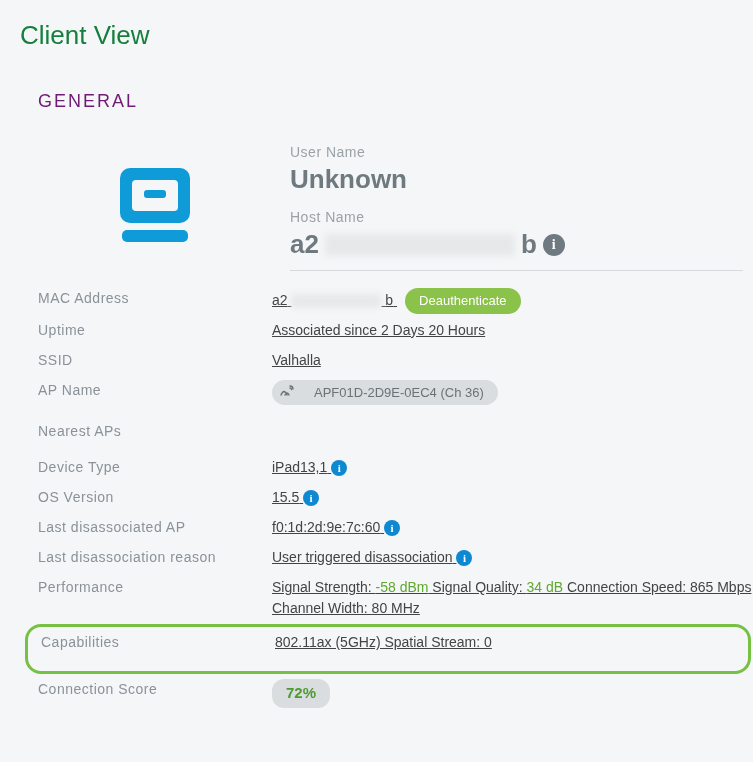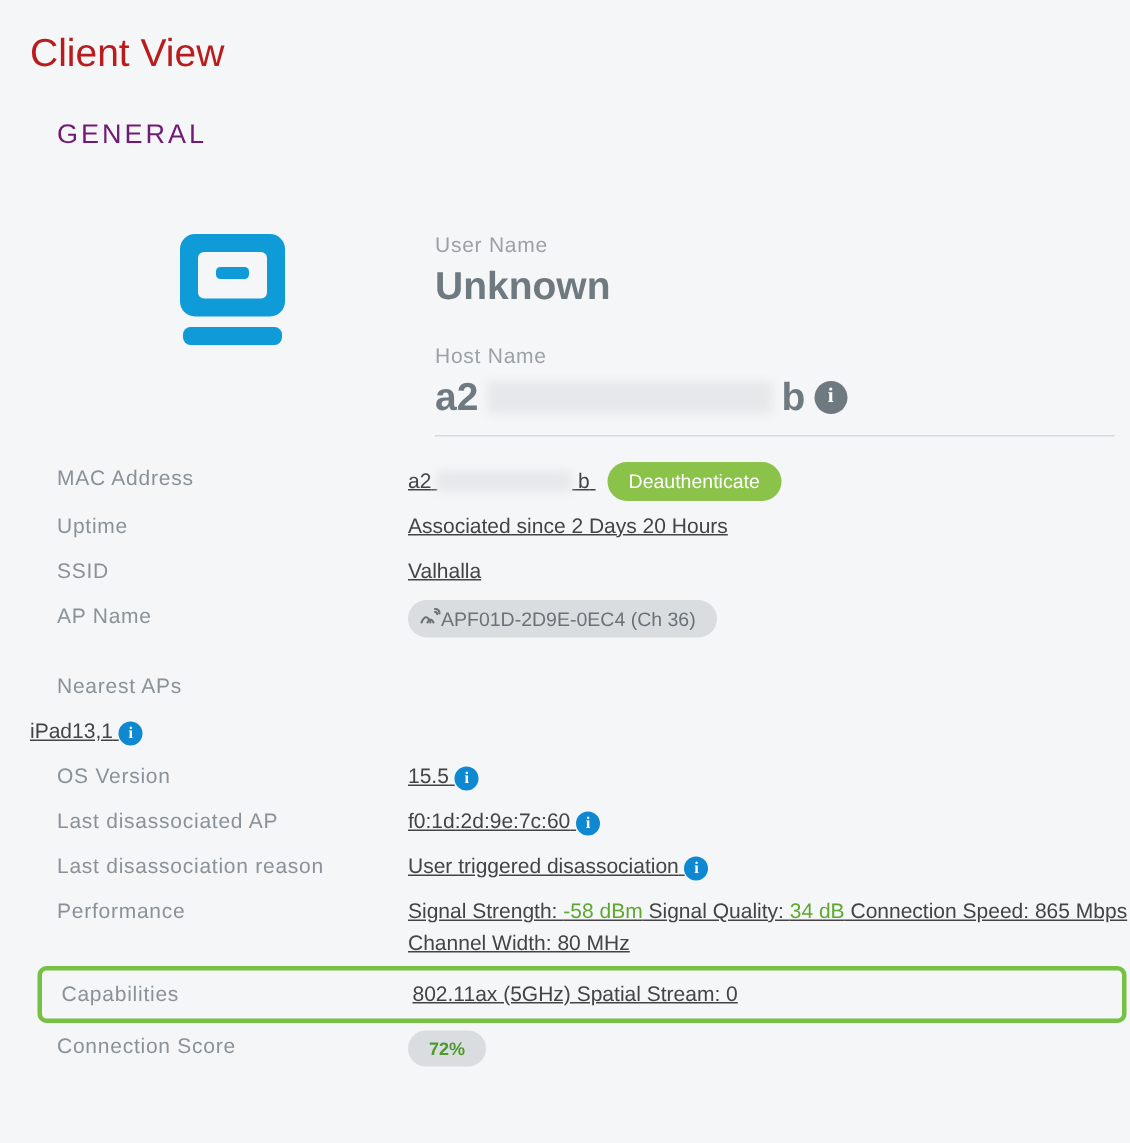--- a/index.html
+++ b/index.html
@@ -6,22 +6,22 @@
     body {
       font-family: "Helvetica Neue", Arial, sans-serif;
       background: #f5f6f7;
       color: #333;
       width: 753px;
       padding: 20px 0 30px 20px;
     }
     .page-title {
       font-size: 26px;
       font-weight: 400;
-      color: #b91c1c;
-      margin-bottom: 28px;
+      color: #15803d;
+      margin-bottom: 40px;
     }
     .section-title {
       font-size: 18px;
       font-weight: 400;
       letter-spacing: 2px;
       color: #701a75;
       margin-left: 18px;
       margin-bottom: 18px;
     }
     .content {
@@ -41,21 +41,20 @@
       padding: 30px 0 20px 0;
     }
     .device-icon {
       display: inline-block;
     }
     .label {
       color: #9aa2a8;
       font-size: 14px;
       letter-spacing: 0.5px;
       margin-bottom: 4px;
-      margin-top: 23px;
     }
     .big-value {
       font-size: 26px;
       font-weight: 600;
       color: #6f7a80;
       margin-bottom: 14px;
     }
     .host-row {
       display: flex;
       align-items: center;
@@ -101,21 +100,21 @@
       cursor: pointer;
     }
     .ap-badge {
       display: inline-flex;
       align-items: center;
       background: #d9dde0;
       color: #6a7278;
       border-radius: 14px;
       padding: 3px 14px 3px 8px;
       font-size: 13px;
-      gap: 0;
+      gap: 20px;
     }
     .ap-sig-icon {
       font-size: 12px;
     }
     .info-icon {
       display: inline-flex;
       align-items: center;
       justify-content: center;
       width: 16px;
       height: 16px;
@@ -135,29 +134,29 @@
       background: #6f7a80;
     }
     .green-text { color: #5ea82f; }
     .score-badge {
       display: inline-block;
       background: #d9dde0;
       color: #4f9a2f;
       font-weight: 600;
       border-radius: 12px;
       padding: 3px 14px;
-      font-size: 12px;
+      font-size: 15px;
     }
     .highlight-box {
       position: relative;
       border: 3px solid #76c043;
-      border-radius: 6px;
+      border-radius: 16px;
       margin-left: 5px;
       margin-right: 2px;
-      padding: 2px 0 0 0;
+      padding: 2px 0 12px 0;
       margin-top: 2px;
       margin-bottom: 2px;
     }
     .highlight-box .row { padding: 3px 0; }
     .highlight-box .row-label { padding-left: 13px; width: 247px; flex: 0 0 247px; }
     .blur-chunk {
       display: inline-block;
       width: 130px;
       height: 18px;
       background: #e6e8ea;
@@ -245,26 +244,27 @@
         <span class="ap-sig-icon">
           <svg width="14" height="12" viewBox="0 0 14 12">
               <path d="M1 11 Q4 4 7 11 M5 11 Q7 7 9 11 M10 2 Q13 2 13 5 M10 4 Q11.5 4 11.5 5.5" fill="none" stroke="#6a7278" stroke-width="1.4" stroke-linecap="round"></path>
             </svg>
         </span>
         <span>APF01D-2D9E-0EC4 (Ch 36)</span>
       </span>
     </div>
   </div>
 
-  <div class="row" style="margin-top:10px;align-items:center;">
+  <div class="row" style="margin-top:10px;">
     <div class="row-label">Nearest APs</div>
     <div class="row-value nearest-spacer"></div>
   </div>
 
   <div class="row">
+    <div class="row-label">Device Type</div>
     <div class="row-value">
       <span>iPad13,1</span>
       <span class="info-icon">i</span>
     </div>
   </div>
 
   <div class="row">
     <div class="row-label">OS Version</div>
     <div class="row-value">
       <span>15.5</span>

